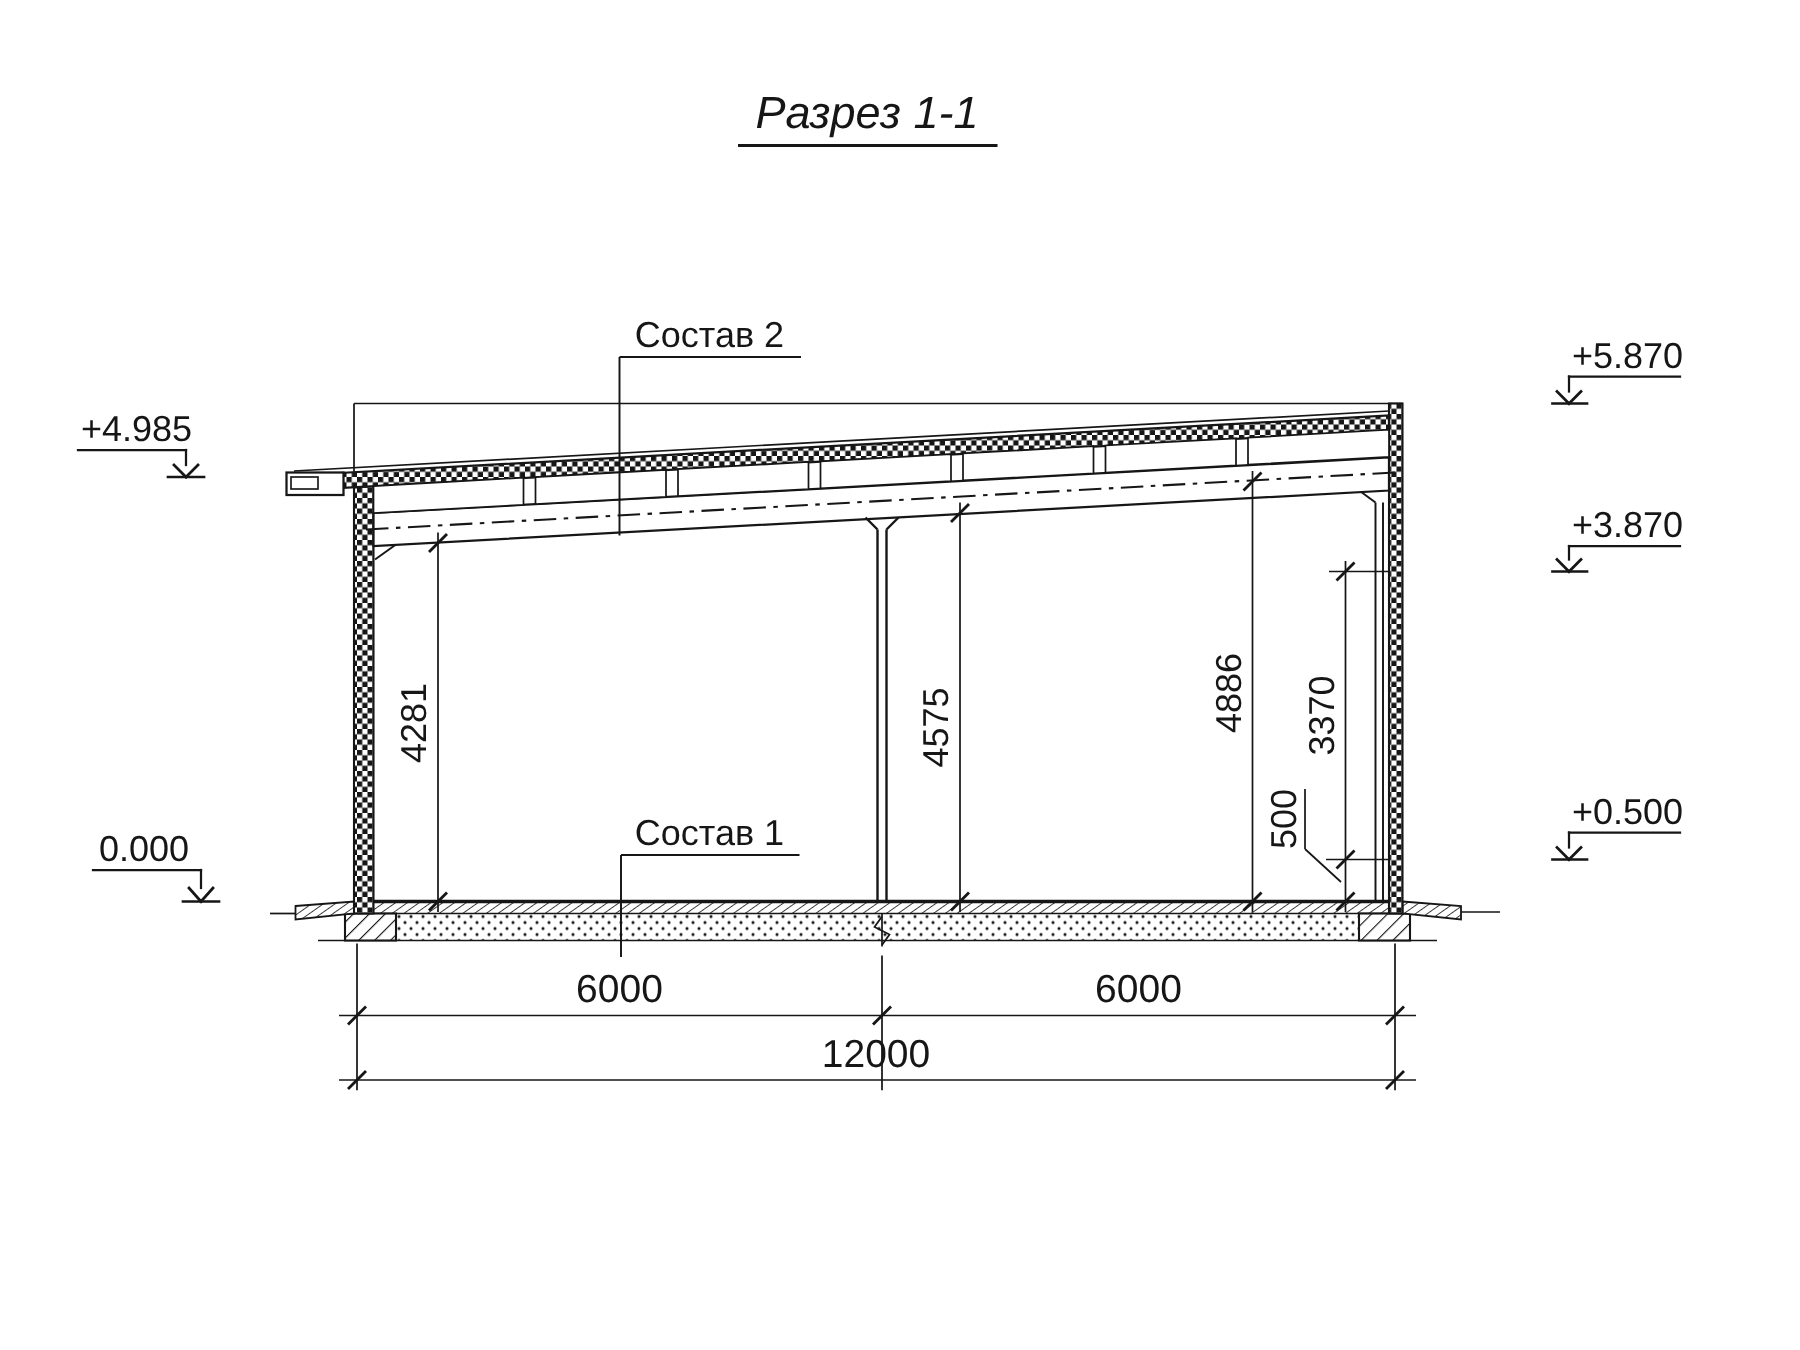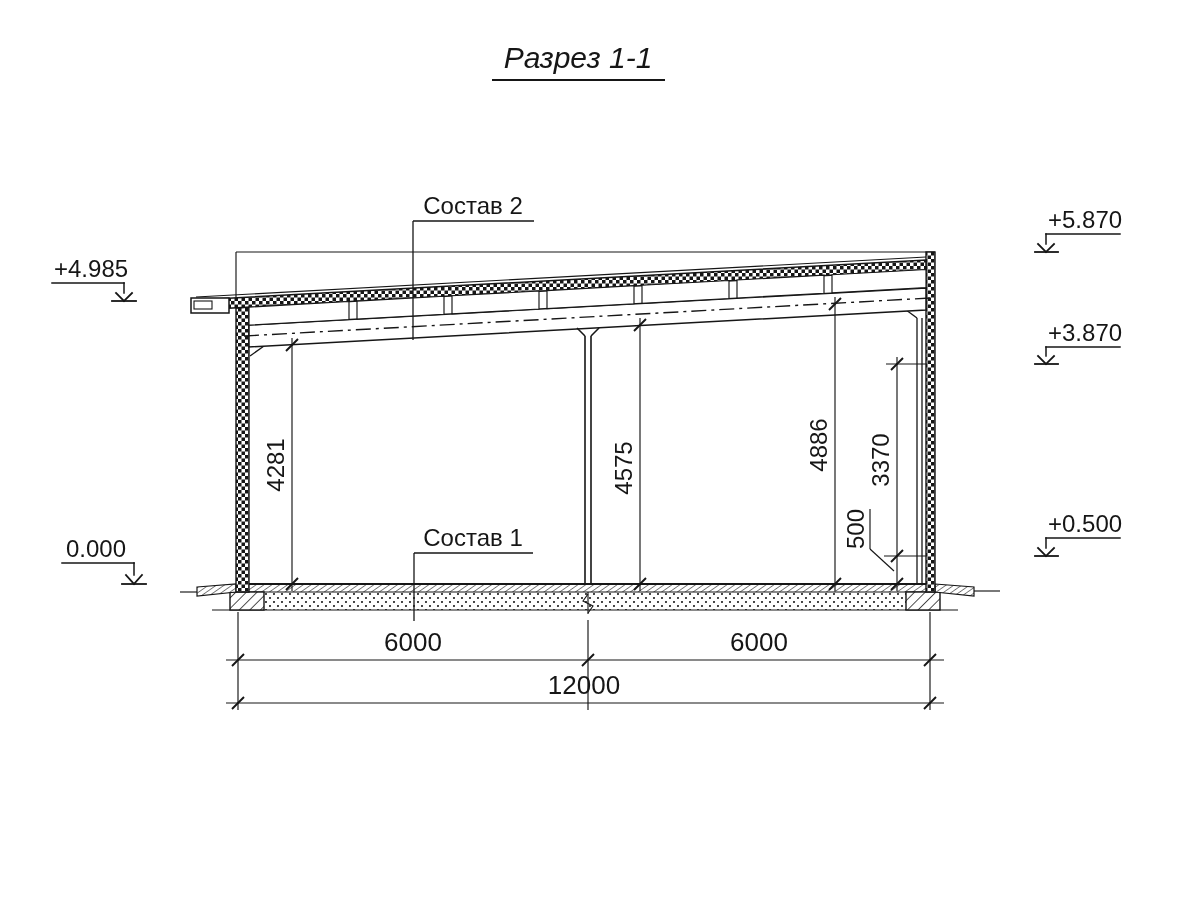--- a/index.html
+++ b/index.html
@@ -1,17 +1,17 @@
 <!DOCTYPE html>
 <html><head>
 <meta charset="utf-8">
 <style>
   html,body{margin:0;padding:0;background:#ffffff;}
   .page{width:1200px;height:710px;background:#ffffff;position:relative;overflow:hidden;
-        font-family:"Liberation Sans", sans-serif;}
+        font-family:"Liberation Sans", sans-serif;margin-top:17px;}
   svg text{fill:#161616;font-family:"Liberation Sans", sans-serif;}
   .ln{stroke:#161616;fill:none;}
   .thick{stroke-width:2.2;}
   .med{stroke-width:1.6;}
   .thin{stroke-width:1.15;}
   .tick{stroke:#161616;stroke-width:1.9;}
   .dimtxt{font-size:24px;}
   .dimtxt-big{font-size:26px;}
   .elevtxt{font-size:24px;}
   .callout{font-size:24px;}

